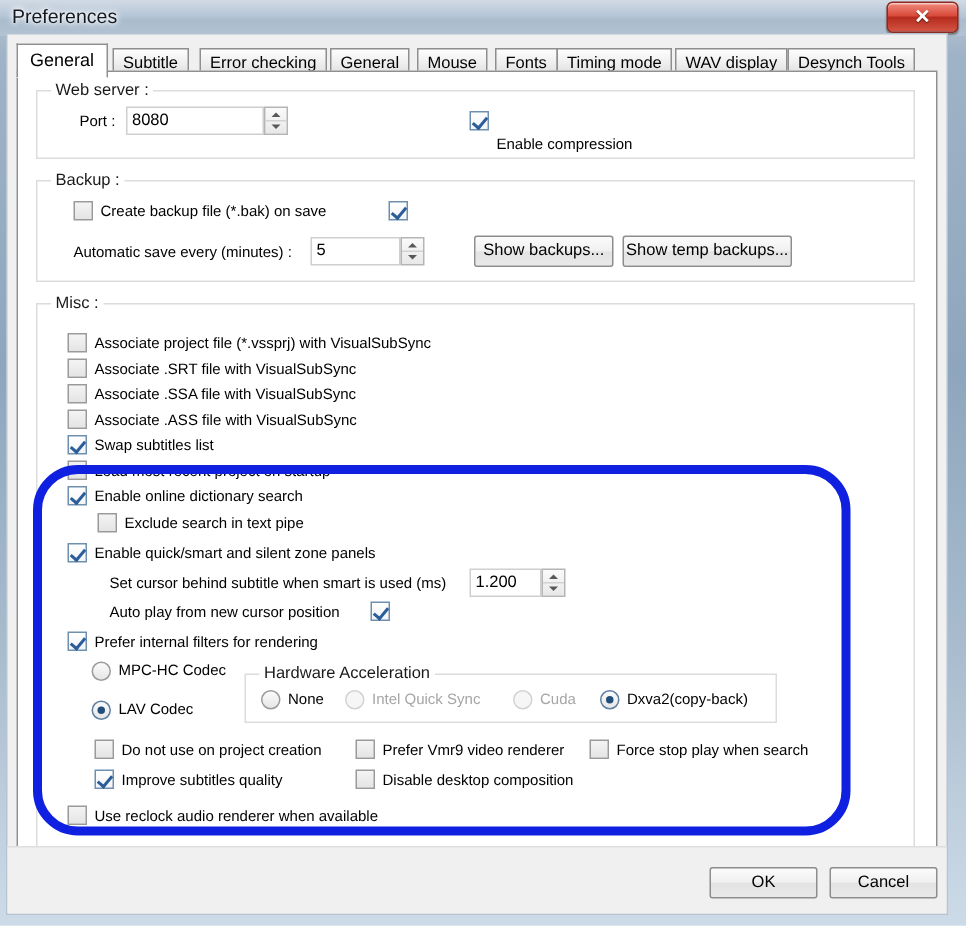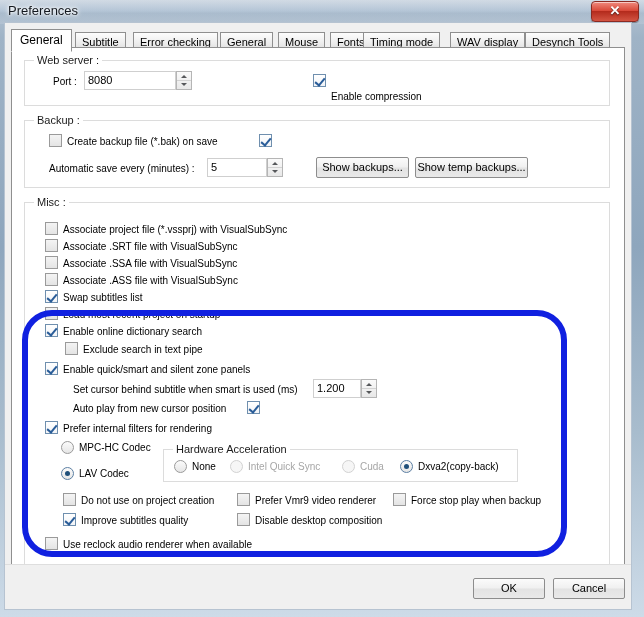--- a/index.html
+++ b/index.html
@@ -156,21 +156,21 @@
 
   <div id="client">
 
     <div id="tabstrip">
       <div class="tab active" style="left:0px;">General</div>
       <div class="tab" style="left:64px;">Subtitle</div>
       <div class="tab" style="left:122px;">Error checking</div>
       <div class="tab" style="left:209px;">General</div>
       <div class="tab" style="left:267px;">Mouse</div>
       <div class="tab" style="left:319px;">Fonts</div>
-      <div class="tab" style="left:352px;text-align:right;">Timing mode</div>
+      <div class="tab" style="left:360px;text-align:right;">Timing mode</div>
       <div class="tab" style="left:439px;">WAV display</div>
       <div class="tab" style="left:514px;">Desynch Tools</div>
     </div>
 
     <div id="tabpanel">
 
       <div class="group" style="left:12px;top:12px;width:586px;height:46px;">
         <div class="glabel">Web server :</div>
         <div class="lbl" style="left:28px;top:15px;">Port :</div>
         <div class="txt" style="left:59px;top:10px;width:92px;">8080</div>
@@ -265,21 +265,21 @@
           <div class="lbl" style="left:254px;top:11px;">Dxva2(copy-back)</div>
         </div>
 
         <div class="cb" style="left:38px;top:290px;"></div>
         <div class="lbl" style="left:56px;top:292px;">Do not use on project creation</div>
 
         <div class="cb" style="left:212px;top:290px;"></div>
         <div class="lbl" style="left:230px;top:292px;">Prefer Vmr9 video renderer</div>
 
         <div class="cb" style="left:368px;top:290px;"></div>
-        <div class="lbl" style="left:386px;top:292px;">Force stop play when backup</div>
+        <div class="lbl" style="left:386px;top:292px;">Force stop play when search</div>
 
         <div class="cb on" style="left:38px;top:310px;"></div>
         <div class="lbl" style="left:56px;top:312px;">Improve subtitles quality</div>
 
         <div class="cb" style="left:212px;top:310px;"></div>
         <div class="lbl" style="left:230px;top:312px;">Disable desktop composition</div>
 
         <div class="cb" style="left:20px;top:334px;"></div>
         <div class="lbl" style="left:38px;top:336px;">Use reclock audio renderer when available</div>
       </div>

